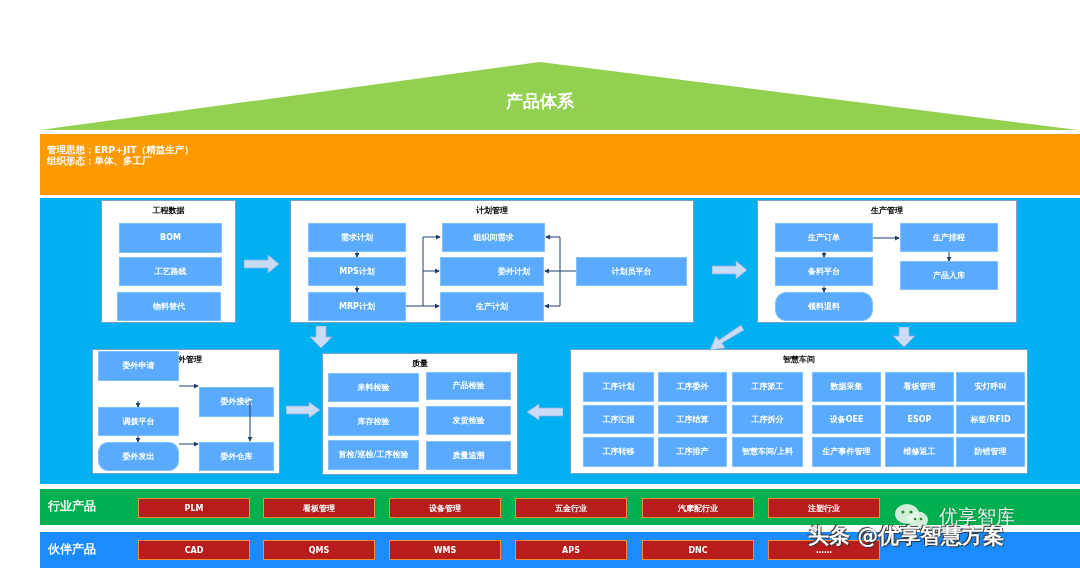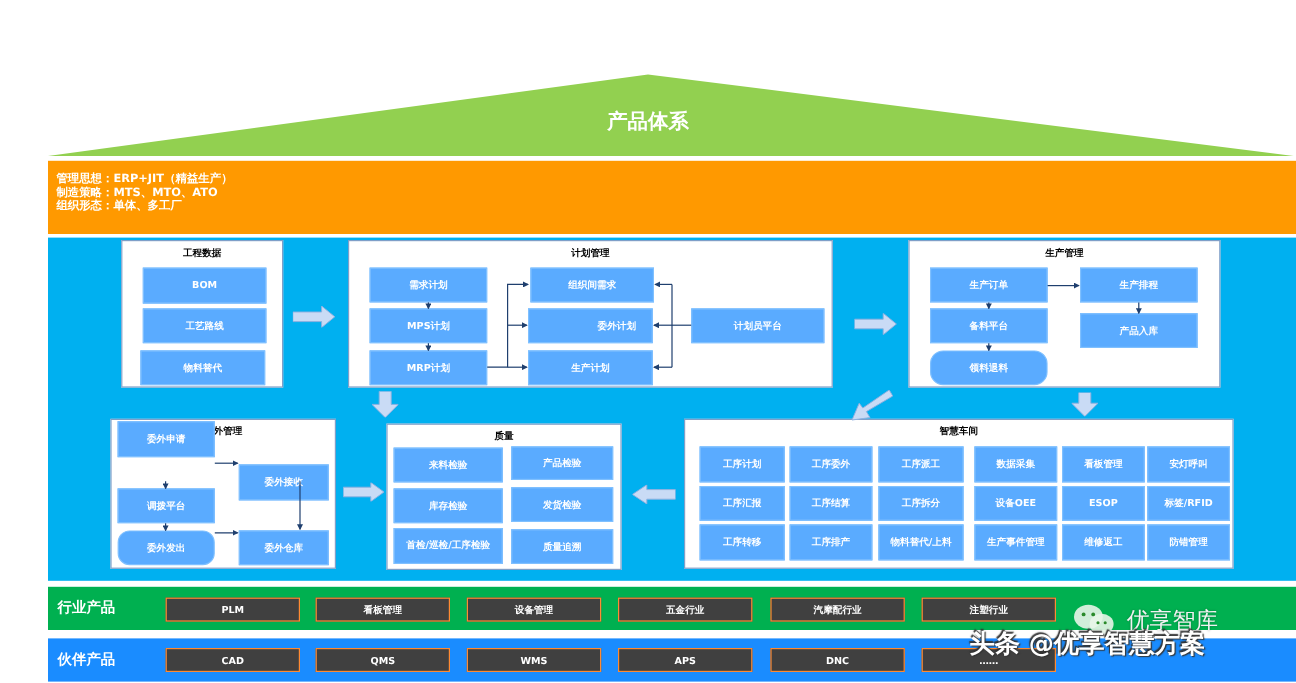--- a/index.html
+++ b/index.html
@@ -19,37 +19,36 @@
 
   .node { position: absolute; background: #5aabff; color: #ffffff; font-size: 8px; font-weight: bold; display: flex; align-items: center; justify-content: center; text-align: center; line-height: 10px; border: 1px solid #7fc0ff; }
 
   .flow-arrow { position: absolute; }
   .links { position: absolute; left: 0; top: 0; pointer-events: none; }
 
   .band { position: absolute; left: 40px; width: 1040px; height: 36px; }
   .band.industry { top: 489px; background: #00b050; }
   .band.partner { top: 532px; background: #1a8cff; }
   .band-label { position: absolute; left: 8px; top: 9px; color: #fff; font-size: 12px; font-weight: bold; }
-  .chip { position: absolute; top: 9px; width: 112px; height: 20px; background: #404040; color: #fff; font-size: 8px; font-weight: bold; display: flex; align-items: center; justify-content: center; border: 1px solid #ff8a33; }
+  .chip { position: absolute; top: 9px; width: 112px; height: 20px; background: #b91c1c; color: #fff; font-size: 8px; font-weight: bold; display: flex; align-items: center; justify-content: center; border: 1px solid #ff8a33; }
 
   .wm1 { position: absolute; left: 893px; top: 500px; height: 34px; display: flex; align-items: center; gap: 6px; }
   .wm1-text { color: #f2f2f2; font-size: 19px; text-shadow: 0 0 2px rgba(0,0,0,0.3); }
   .wm2 { position: absolute; left: 808px; top: 522px; color: #ffffff; font-size: 21px; font-weight: bold; text-shadow: 1px 1px 1px #333, -1px -1px 1px #333; letter-spacing: 0px; }
 </style>
 </head>
 <body>
 
 <svg class="roof" viewBox="0 0 1080 135" width="1080" height="135">
   <polygon points="40,130 540,62 1078,130" fill="#92d050"></polygon>
 </svg>
 <div class="roof-title">产品体系</div>
 
 <div class="strategy">
   <div>管理思想：ERP+JIT（精益生产）</div>
-  <div>制造策略：MTS、MTO、ATO</div>
   <div>组织形态：单体、多工厂</div>
 </div>
 
 <div class="core"></div>
 
 <div class="panel" style="left:101px;top:200px;width:135px;height:123px;">
   <div class="panel-title">工程数据</div>
 </div>
 <div class="node" style="left:119px;top:223px;width:103px;height:30px;">BOM</div>
 <div class="node" style="left:119px;top:257px;width:103px;height:29px;">工艺路线</div>
@@ -195,16 +194,16 @@
 <div class="node" style="left: 885px; top: 372px; width: 69px; height: 30px;">看板管理</div>
 <div class="node" style="left: 956px; top: 372px; width: 69px; height: 30px;">安灯呼叫</div>
 <div class="node" style="left: 583px; top: 405px; width: 71px; height: 29px;">工序汇报</div>
 <div class="node" style="left: 658px; top: 405px; width: 69px; height: 29px;">工序结算</div>
 <div class="node" style="left: 732px; top: 405px; width: 71px; height: 29px;">工序拆分</div>
 <div class="node" style="left: 812px; top: 405px; width: 69px; height: 29px;">设备OEE</div>
 <div class="node" style="left: 885px; top: 405px; width: 69px; height: 29px;">ESOP</div>
 <div class="node" style="left: 956px; top: 405px; width: 69px; height: 29px;">标签/RFID</div>
 <div class="node" style="left: 583px; top: 437px; width: 71px; height: 30px;">工序转移</div>
 <div class="node" style="left: 658px; top: 437px; width: 69px; height: 30px;">工序排产</div>
-<div class="node" style="left: 732px; top: 437px; width: 71px; height: 30px;">物料替代/上料</div>
+<div class="node" style="left: 732px; top: 437px; width: 71px; height: 30px;">智慧车间/上料</div>
 <div class="node" style="left: 812px; top: 437px; width: 69px; height: 30px;">生产事件管理</div>
 <div class="node" style="left: 885px; top: 437px; width: 69px; height: 30px;">维修返工</div>
 <div class="node" style="left: 956px; top: 437px; width: 69px; height: 30px;">防错管理</div>
 
 </body></html>

